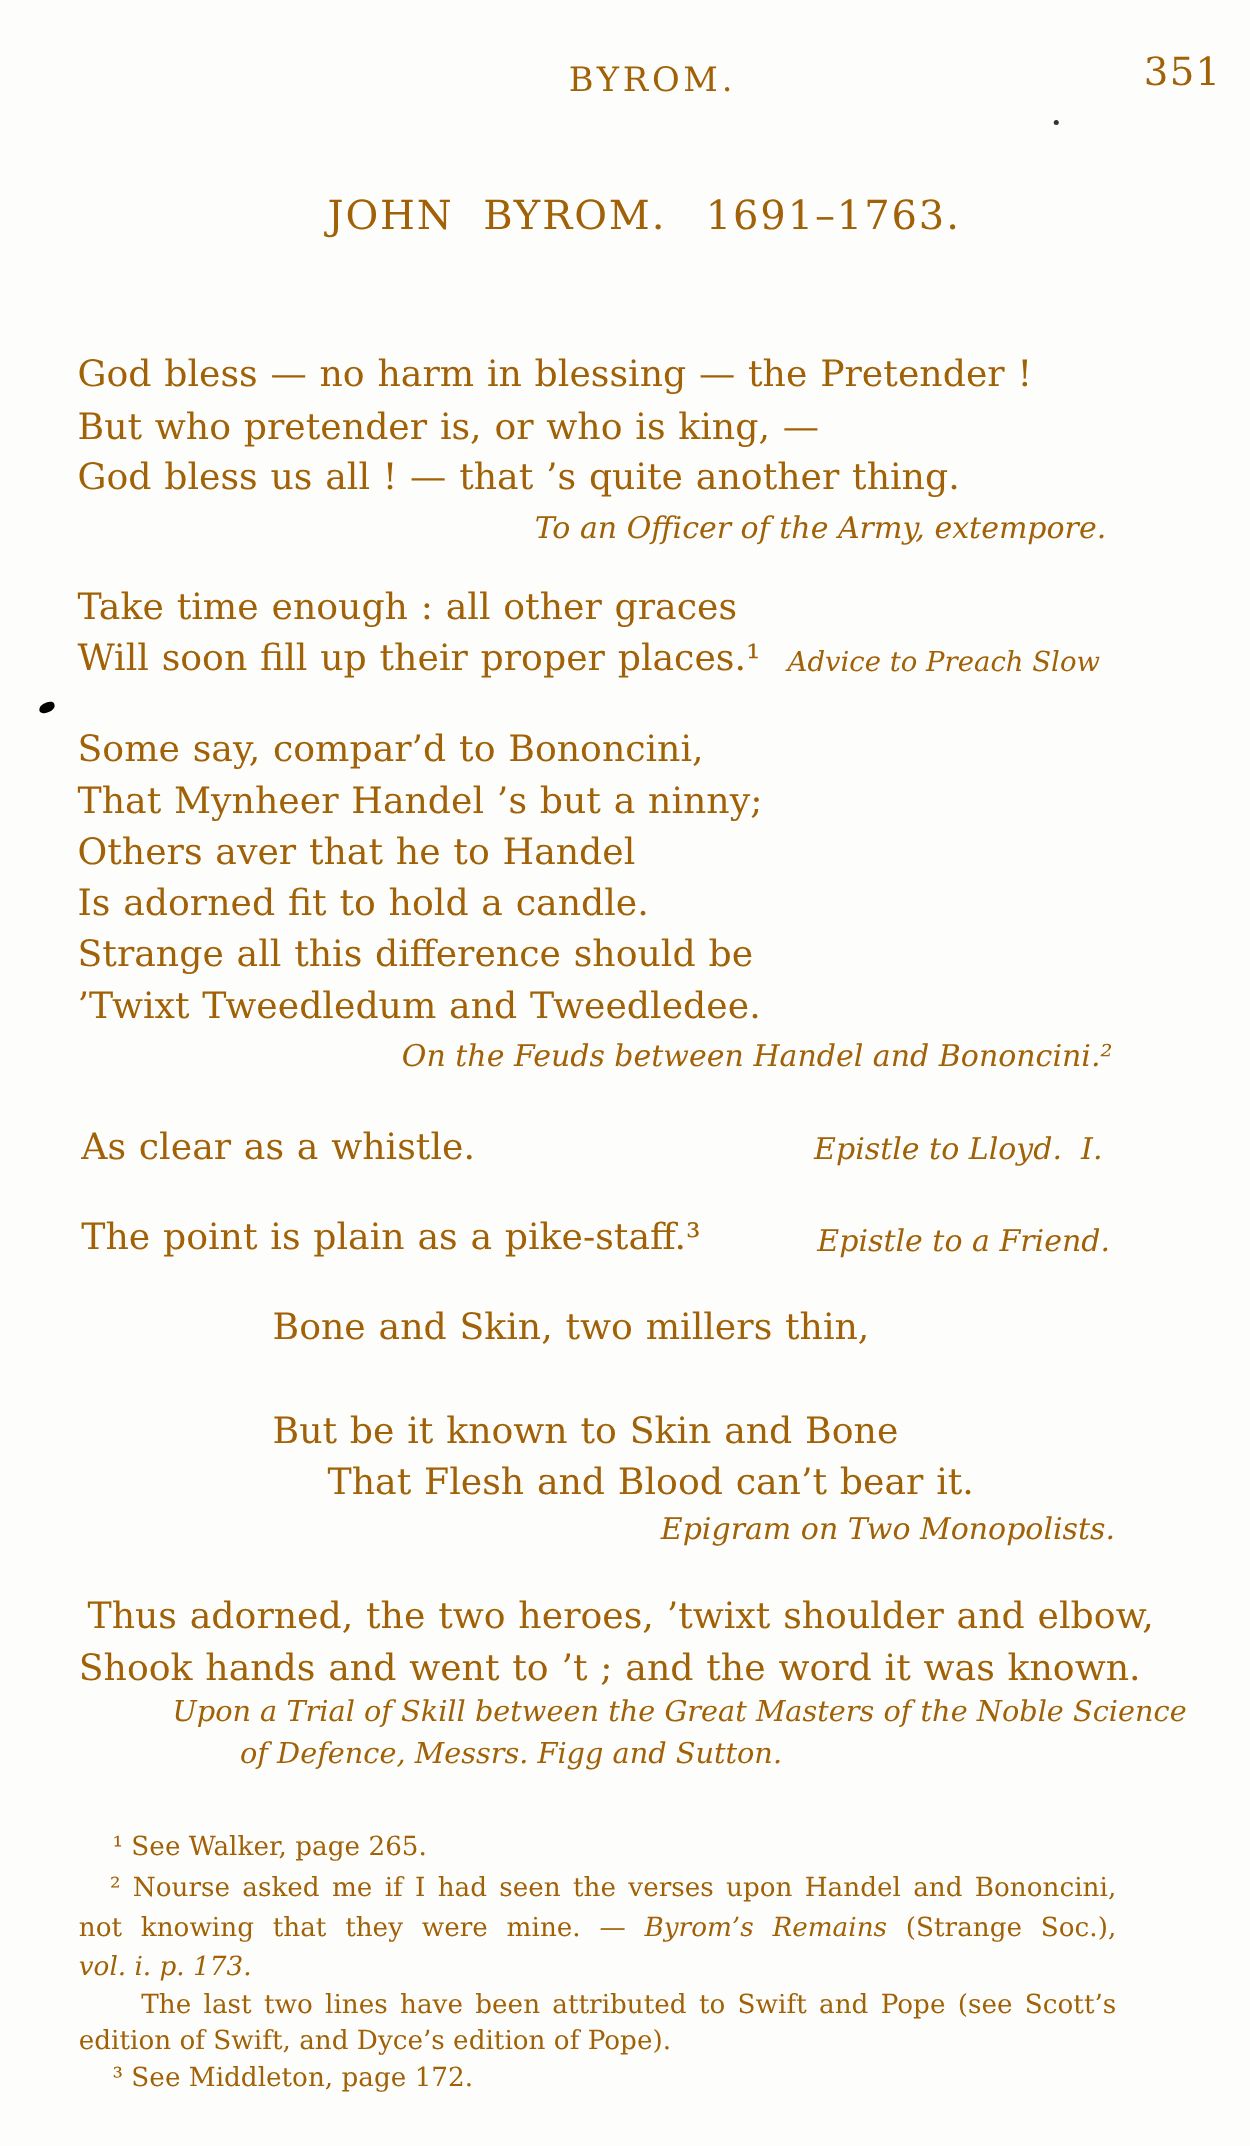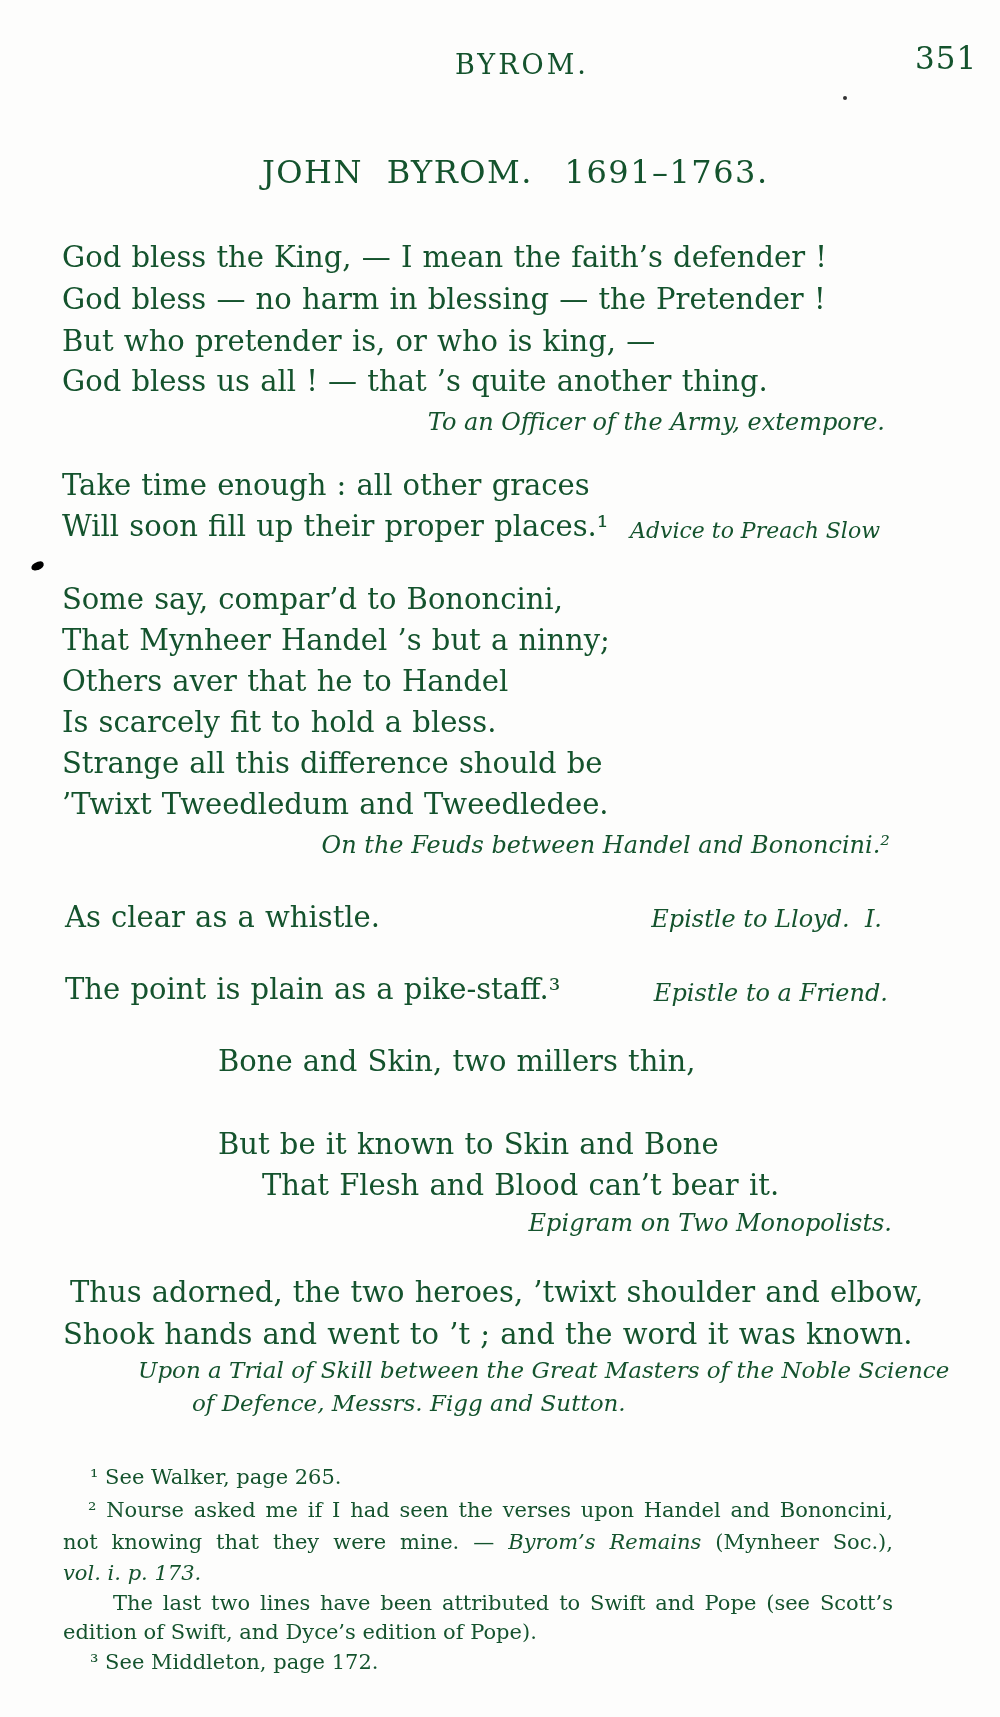--- a/index.html
+++ b/index.html
@@ -2,21 +2,21 @@
 <html><head>
 <meta charset="utf-8">
 <style>
   html, body { margin: 0; padding: 0; background: #e8e8e8; }
   .page {
     position: relative;
     width: 1000px;
     height: 1717px;
     background: #fdfdfc;
     font-family: "DejaVu Serif", serif;
-    color: #14532d;
+    color: #a16207;
     overflow: hidden;
   }
   .abs { position: absolute; line-height: 1; white-space: nowrap; }
   .hdr  { font-size: 27px; letter-spacing: 3px; }
   .pnum { font-size: 31px; letter-spacing: 1px; }
   .title { font-size: 32px; letter-spacing: 1.5px; word-spacing: 12px; }
   .verse { font-size: 29px; word-spacing: 1px; }
   .attr  { font-style: italic; font-size: 24px; }
   .attr-sm { font-size: 22px; }
   .fn { font-size: 21px; }
@@ -36,37 +36,36 @@
 </head>
 <body>
 
 <div class="page">
 
   <div class="abs hdr" style="left:455px; top:51px;">BYROM.</div>
   <div class="abs pnum" style="left:915px; top:43px;">351</div>
 
   <div class="abs title" style="left:262px; top:156px;">JOHN BYROM.  1691–1763.</div>
 
-  <div class="abs verse" style="left:62px; top:243px;">God bless the King, — I mean the faith’s defender !</div>
   <div class="abs verse" style="left:62px; top:285px;">God bless — no harm in blessing — the Pretender !</div>
   <div class="abs verse" style="left:62px; top:327px;">But who pretender is, or who is king, —</div>
   <div class="abs verse" style="left:62px; top:367px;">God bless us all ! — that ’s quite another thing.</div>
   <div class="abs attr" style="right:115px; top:410px;">To an Officer of the Army, extempore.</div>
 
   <div class="abs verse" style="left:62px; top:471px;">Take time enough : all other graces</div>
   <div class="abs verse" style="left:62px; top:512px;">Will soon fill up their proper places.¹</div>
   <div class="abs attr attr-sm" style="right:120px; top:520px;">Advice to Preach Slow</div>
 
   <div class="abs speck" style="left:31px; top:562px; width:13px; height:8px; transform:rotate(-18deg);"></div>
   <div class="abs dot" style="left:843px; top:96px; width:4px; height:4px;"></div>
 
   <div class="abs verse" style="left:62px; top:585px;">Some say, compar’d to Bononcini,</div>
   <div class="abs verse" style="left:62px; top:626px;">That Mynheer Handel ’s but a ninny;</div>
   <div class="abs verse" style="left:62px; top:667px;">Others aver that he to Handel</div>
-  <div class="abs verse" style="left:62px; top:708px;">Is scarcely fit to hold a bless.</div>
+  <div class="abs verse" style="left:62px; top:708px;">Is adorned fit to hold a candle.</div>
   <div class="abs verse" style="left:62px; top:749px;">Strange all this difference should be</div>
   <div class="abs verse" style="left:62px; top:790px;">’Twixt Tweedledum and Tweedledee.</div>
   <div class="abs attr" style="right:110px; top:833px;">On the Feuds between Handel and Bononcini.²</div>
 
   <div class="abs verse" style="left:65px; top:903px;text-align:right;">As clear as a whistle.</div>
   <div class="abs attr" style="right:118px; top:907px;">Epistle to Lloyd.&nbsp; I.</div>
 
   <div class="abs verse" style="left:65px; top:975px;">The point is plain as a pike-staff.³</div>
   <div class="abs attr" style="right:112px; top:981px;">Epistle to a Friend.</div>
 
@@ -77,21 +76,21 @@
 
   <div class="abs verse" style="left:70px; top:1278px;">Thus adorned, the two heroes, ’twixt shoulder and elbow,</div>
   <div class="abs verse" style="left:63px; top:1320px;">Shook hands and went to ’t ; and the word it was known.</div>
   <div class="abs attr" style="left:138px; top:1359px; font-size:23px;">Upon a Trial of Skill between the Great Masters of the Noble Science</div>
   <div class="abs attr" style="left:192px; top:1392px; font-size:23px;">of Defence, Messrs. Figg and Sutton.</div>
 
   <div class="abs fn" style="left:90px; top:1467px;">¹ See Walker, page 265.</div>
 
   <div class="abs fn fn-j" style="left:88px; right:107px; top:1499px;">² Nourse asked me if I had seen the verses upon Handel and Bononcini,</div>
 
-  <div class="abs fn fn-j" style="left:63px; right:107px; top:1531px;"><span>not knowing that they were mine. — </span><span class="it">Byrom’s Remains</span><span> (Mynheer Soc.),</span></div>
+  <div class="abs fn fn-j" style="left:63px; right:107px; top:1531px;"><span>not knowing that they were mine. — </span><span class="it">Byrom’s Remains</span><span> (Strange Soc.),</span></div>
 
   <div class="abs fn it" style="left:63px; top:1563px;">vol. i. p. 173.</div>
 
   <div class="abs fn" style="left:63px; top:1622px;">edition of Swift, and Dyce’s edition of Pope).</div>
 
   <div class="abs fn fn-j" style="left:113px; right:107px; top:1592px;">The last two lines have been attributed to Swift and Pope (see Scott’s</div>
 
   <div class="abs fn" style="left:90px; top:1652px;">³ See Middleton, page 172.</div>
 
 </div>

